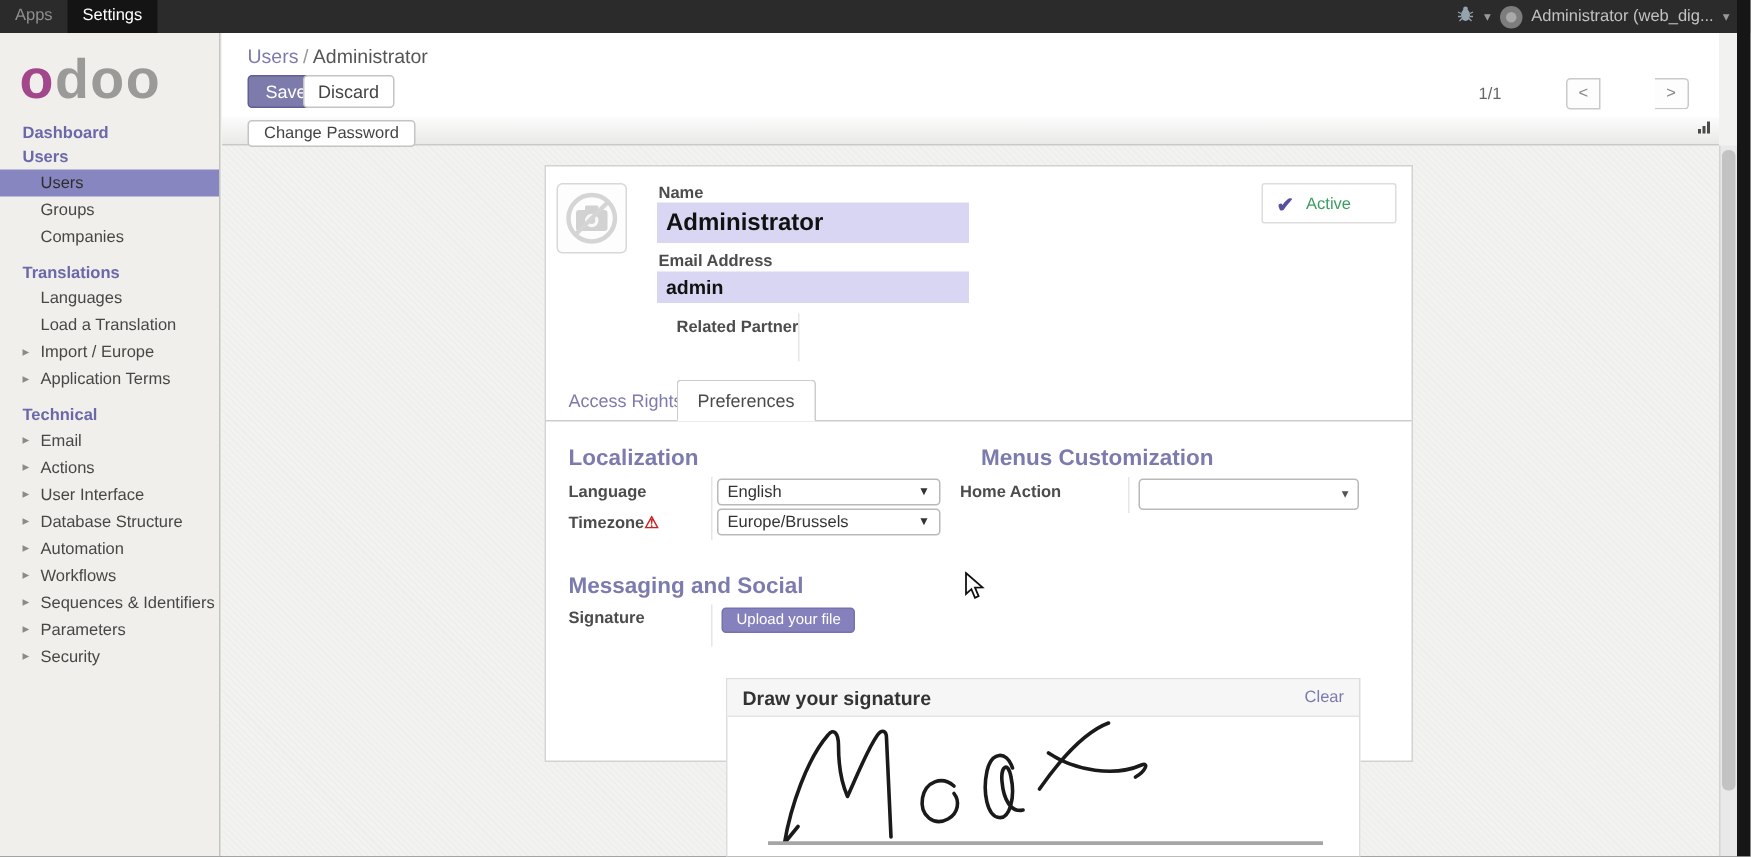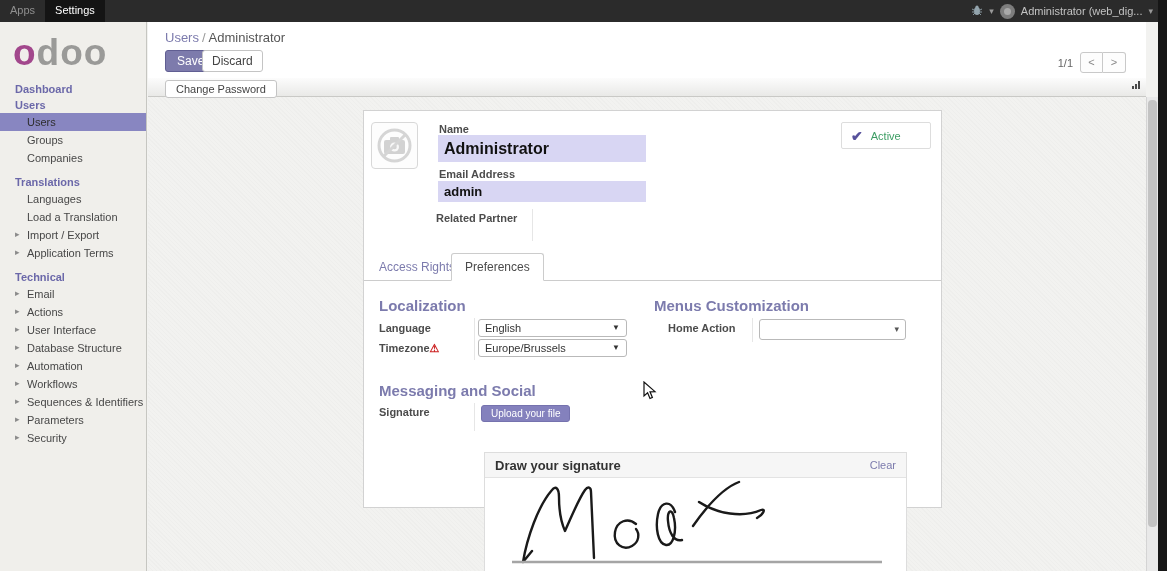--- a/index.html
+++ b/index.html
@@ -40,21 +40,21 @@
   .controlpanel { position:absolute; left:148px; top:22px; right:21px; height:56px; background:#fff; z-index:10; }
   .breadcrumb { position:absolute; left:17px; top:8px; font-size:13px; }
   .breadcrumb .link { color:#7c7bad; cursor:pointer; }
   .breadcrumb .sep { color:#999; padding:0 3px; }
   .breadcrumb .cur { color:#555; }
   .btn { display:inline-block; font-size:12px; border-radius:3px; cursor:pointer; }
   .btn-save { position:absolute; left:17px; top:28px; background:#7d7bac; border:1px solid #605e92;
     color:#fff; padding:3px 11px; }
   .btn-discard { position:absolute; left:54px; top:28px; background:#fff; border:1px solid #c4c4c4;
     color:#444; padding:3px 9px; }
-  .pager { position:absolute; right:20px; top:30px; display:flex; align-items:center; }
+  .pager { position:absolute; right:20px; top:30px; display:flex; align-items:center;gap:36px; }
   .pager-val { font-size:11px; color:#666; margin-right:7px; }
   .pager-btn { width:23px; height:21px; background:#fdfdfd; border:1px solid #c9c9c9; color:#888;
     font-size:11px; line-height:19px; text-align:center; cursor:pointer; }
   .pager-btn.prev { border-radius:3px 0 0 3px; }
   .pager-btn.next { border-radius:0 3px 3px 0; border-left:none; }
   
   .statusbar { position:absolute; left:148px; top:78px; right:21px; height:19px;
     background:linear-gradient(#fcfcfc,#e9e9e7); border-bottom:1px solid #c9c9c6; z-index:11; }
   .btn-chpwd { position:absolute; left:17px; top:2px; background:#fff; border:1px solid #c4c4c4;
     color:#444; font-size:11px; padding:2px 10px; border-radius:3px; cursor:pointer; }
@@ -143,21 +143,21 @@
 
     <div class="side-header">Dashboard</div>
     <div class="side-header">Users</div>
     <div class="side-item selected">Users</div>
     <div class="side-item">Groups</div>
     <div class="side-item">Companies</div>
 
     <div class="side-header spaced">Translations</div>
     <div class="side-item">Languages</div>
     <div class="side-item">Load a Translation</div>
-    <div class="side-item"><span class="exp">▸</span><span>Import / Export</span></div>
+    <div class="side-item"><span class="exp">▸</span><span>Import / Europe</span></div>
     <div class="side-item"><span class="exp">▸</span><span>Application Terms</span></div>
 
     <div class="side-header spaced">Technical</div>
     <div class="side-item"><span class="exp">▸</span><span>Email</span></div>
     <div class="side-item"><span class="exp">▸</span><span>Actions</span></div>
     <div class="side-item"><span class="exp">▸</span><span>User Interface</span></div>
     <div class="side-item"><span class="exp">▸</span><span>Database Structure</span></div>
     <div class="side-item"><span class="exp">▸</span><span>Automation</span></div>
     <div class="side-item"><span class="exp">▸</span><span>Workflows</span></div>
     <div class="side-item"><span class="exp">▸</span><span>Sequences &amp; Identifiers</span></div>
@@ -200,21 +200,21 @@
         <line x1="11.5" y1="33.5" x2="33.5" y2="11.5" stroke="#d5d5d5" stroke-width="3"></line>
       </svg>
     </div>
 
     <div class="flabel" style="left:75px; top:12px;">Name</div>
     <input class="finput name-input" value="Administrator" style="">
 
     <div class="flabel" style="left:75px; top:57px;">Email Address</div>
     <input class="finput email-input" value="admin" style="">
 
-    <div class="flabel" style="left:60px; top:101px;padding-left:12px;">Related Partner</div>
+    <div class="flabel" style="left:75px; top:101px;padding-left:12px;">Related Partner</div>
     <div class="vsep" style="left:168px; top:98px; height:32px;"></div>
 
     <div class="active-box">
       <span class="active-check">✔</span>
       <span class="active-label">Active</span>
     </div>
 
     <div class="tabbar">
       <div class="tab-inactive">Access Rights</div>
       <div class="tab-active">Preferences</div>
@@ -227,21 +227,21 @@
       <span>English</span>
       <span class="arr">▼</span>
     </div>
     <div class="flabel" style="left:15px; top:231px;"><span>Timezone</span><span class="warn">⚠</span></div>
     <div class="oselect" style="left:114px; top:228px; width:149px;">
       <span>Europe/Brussels</span>
       <span class="arr">▼</span>
     </div>
 
     <div class="sec-title" style="left:290px; top:186px;">Menus Customization</div>
-    <div class="flabel" style="left:304px; top:211px;">Home Action</div>
+    <div class="flabel" style="left:276px; top:211px;">Home Action</div>
     <div class="vsep" style="left:388px; top:207px; height:24px;"></div>
     <div class="combo" style="left:395px; top:208px; width:147px;">
       <span></span>
       <span class="arr">▾</span>
     </div>
 
     <div class="sec-title" style="left:15px; top:271px;">Messaging and Social</div>
     <div class="flabel" style="left:15px; top:295px;">Signature</div>
     <div class="vsep" style="left:110px; top:292px; height:28px;"></div>
     <div class="btn-upload">Upload your file</div>

